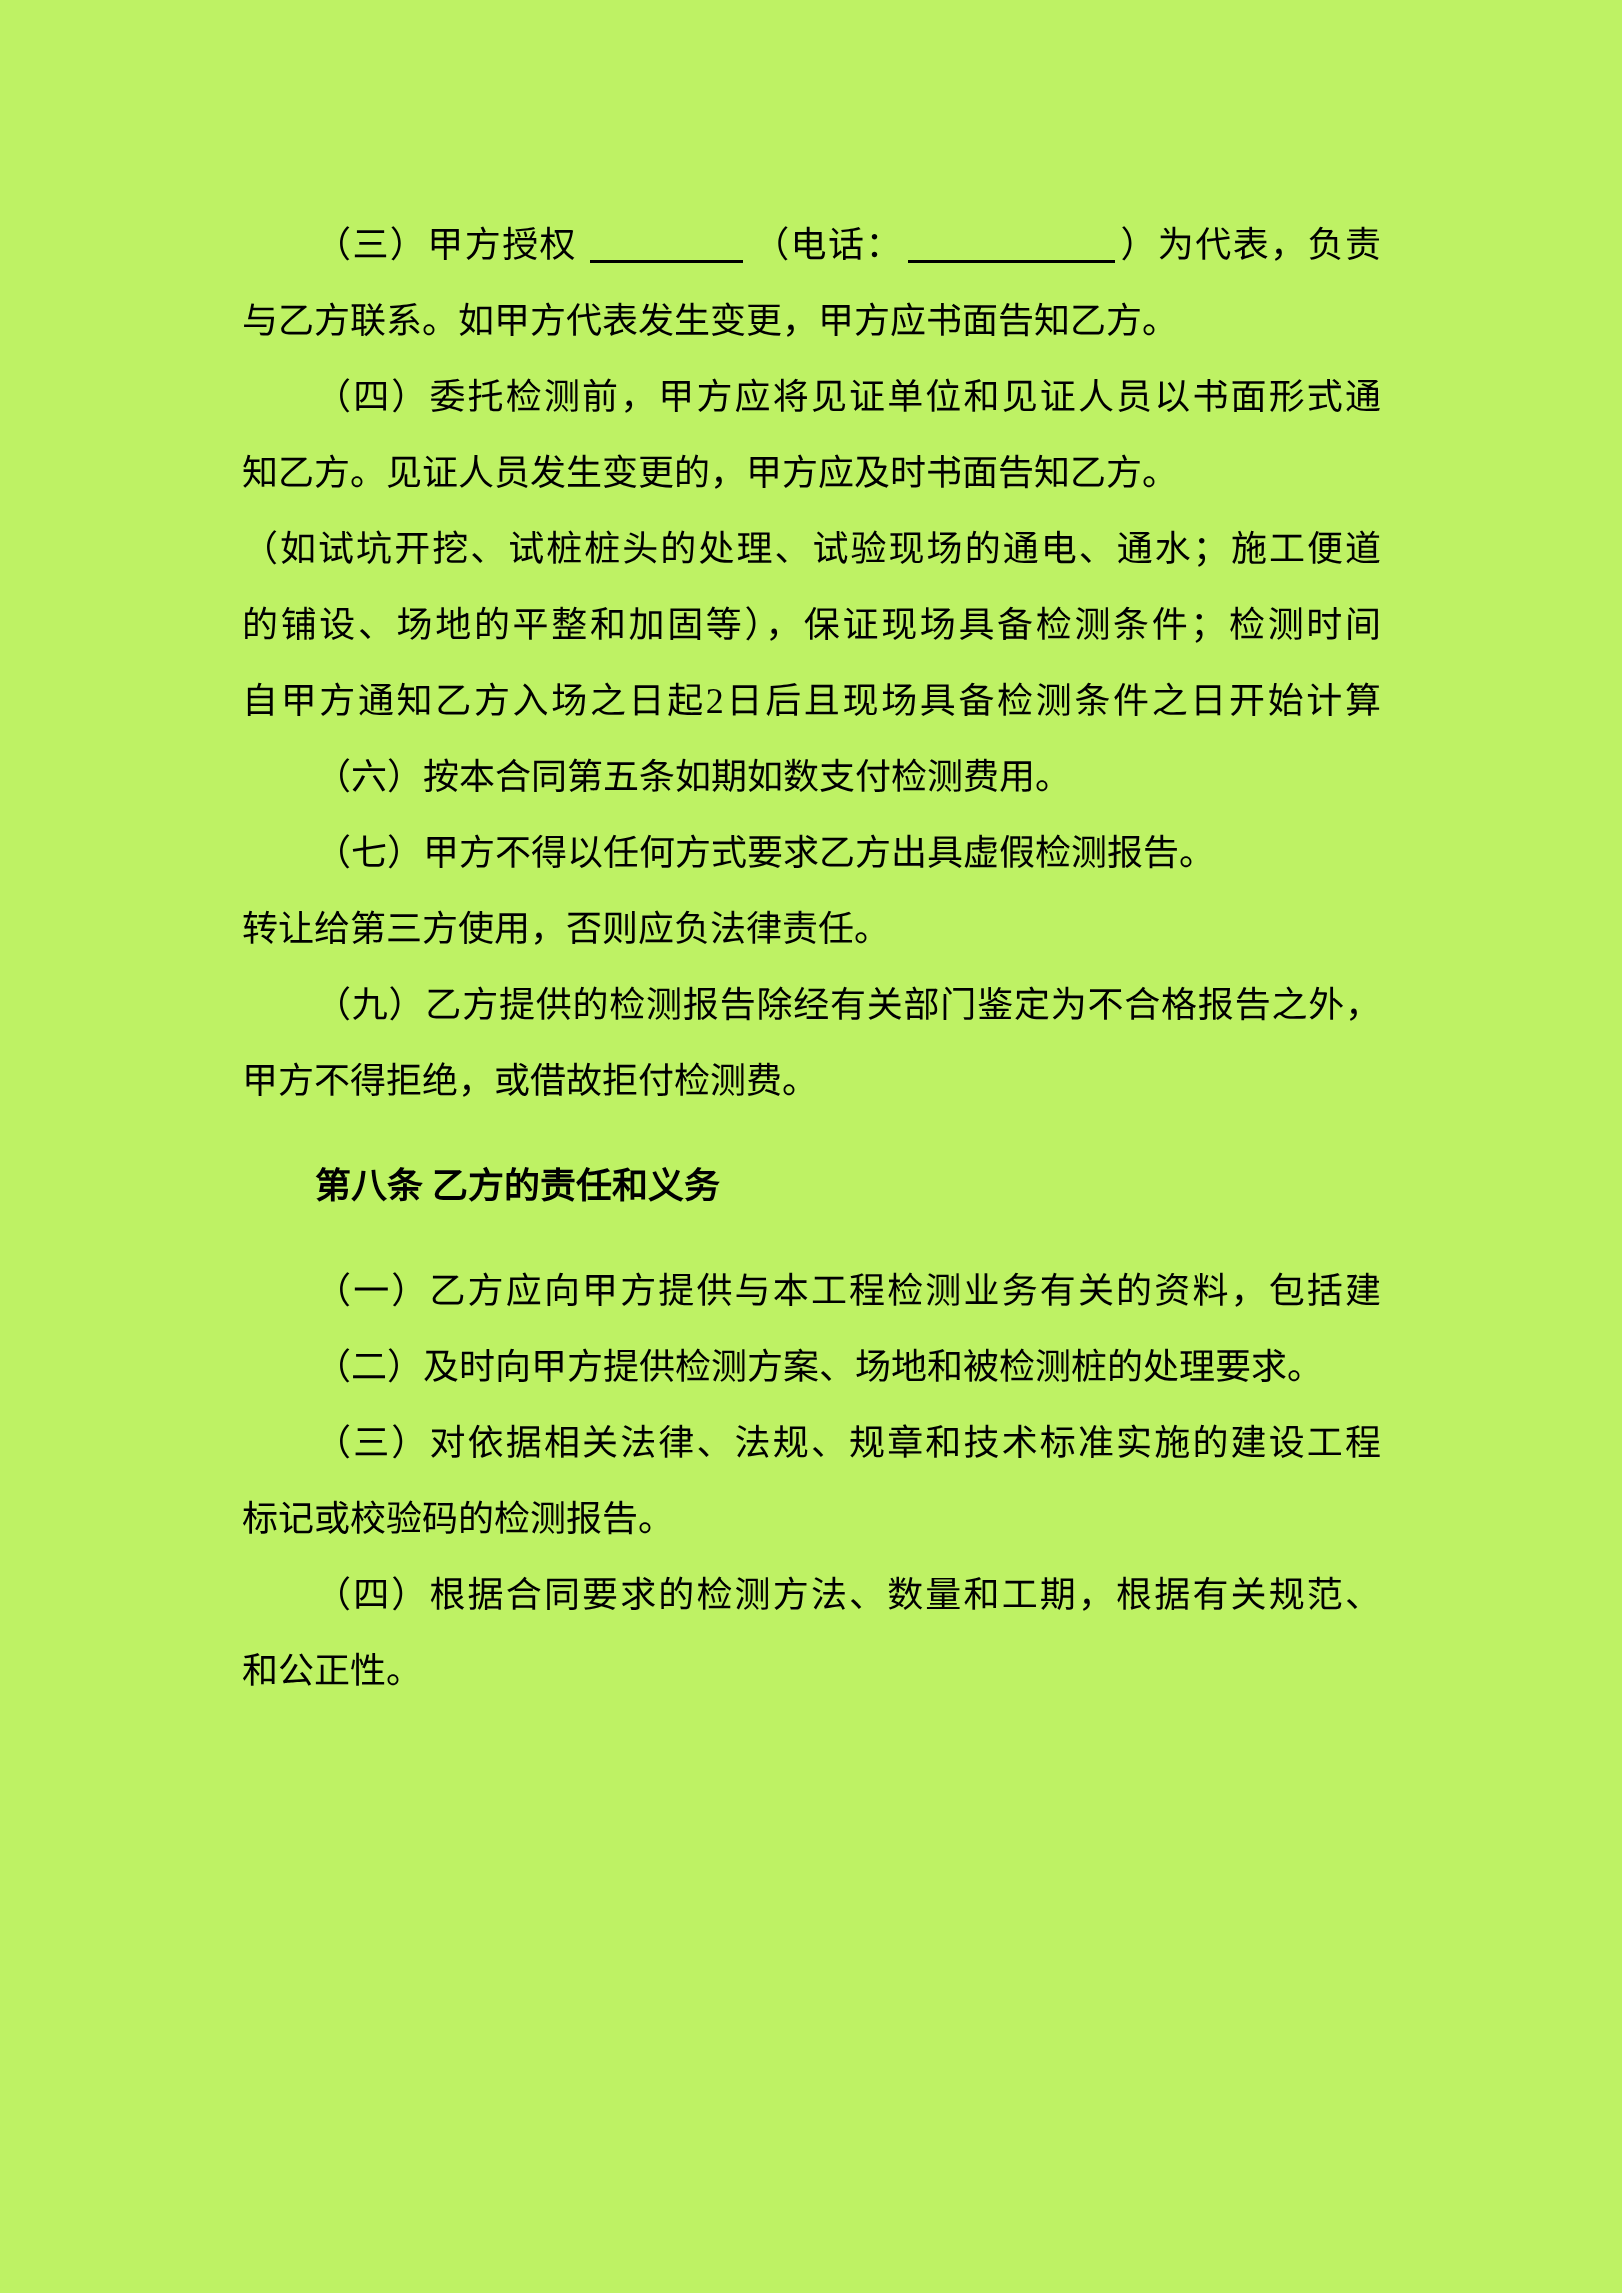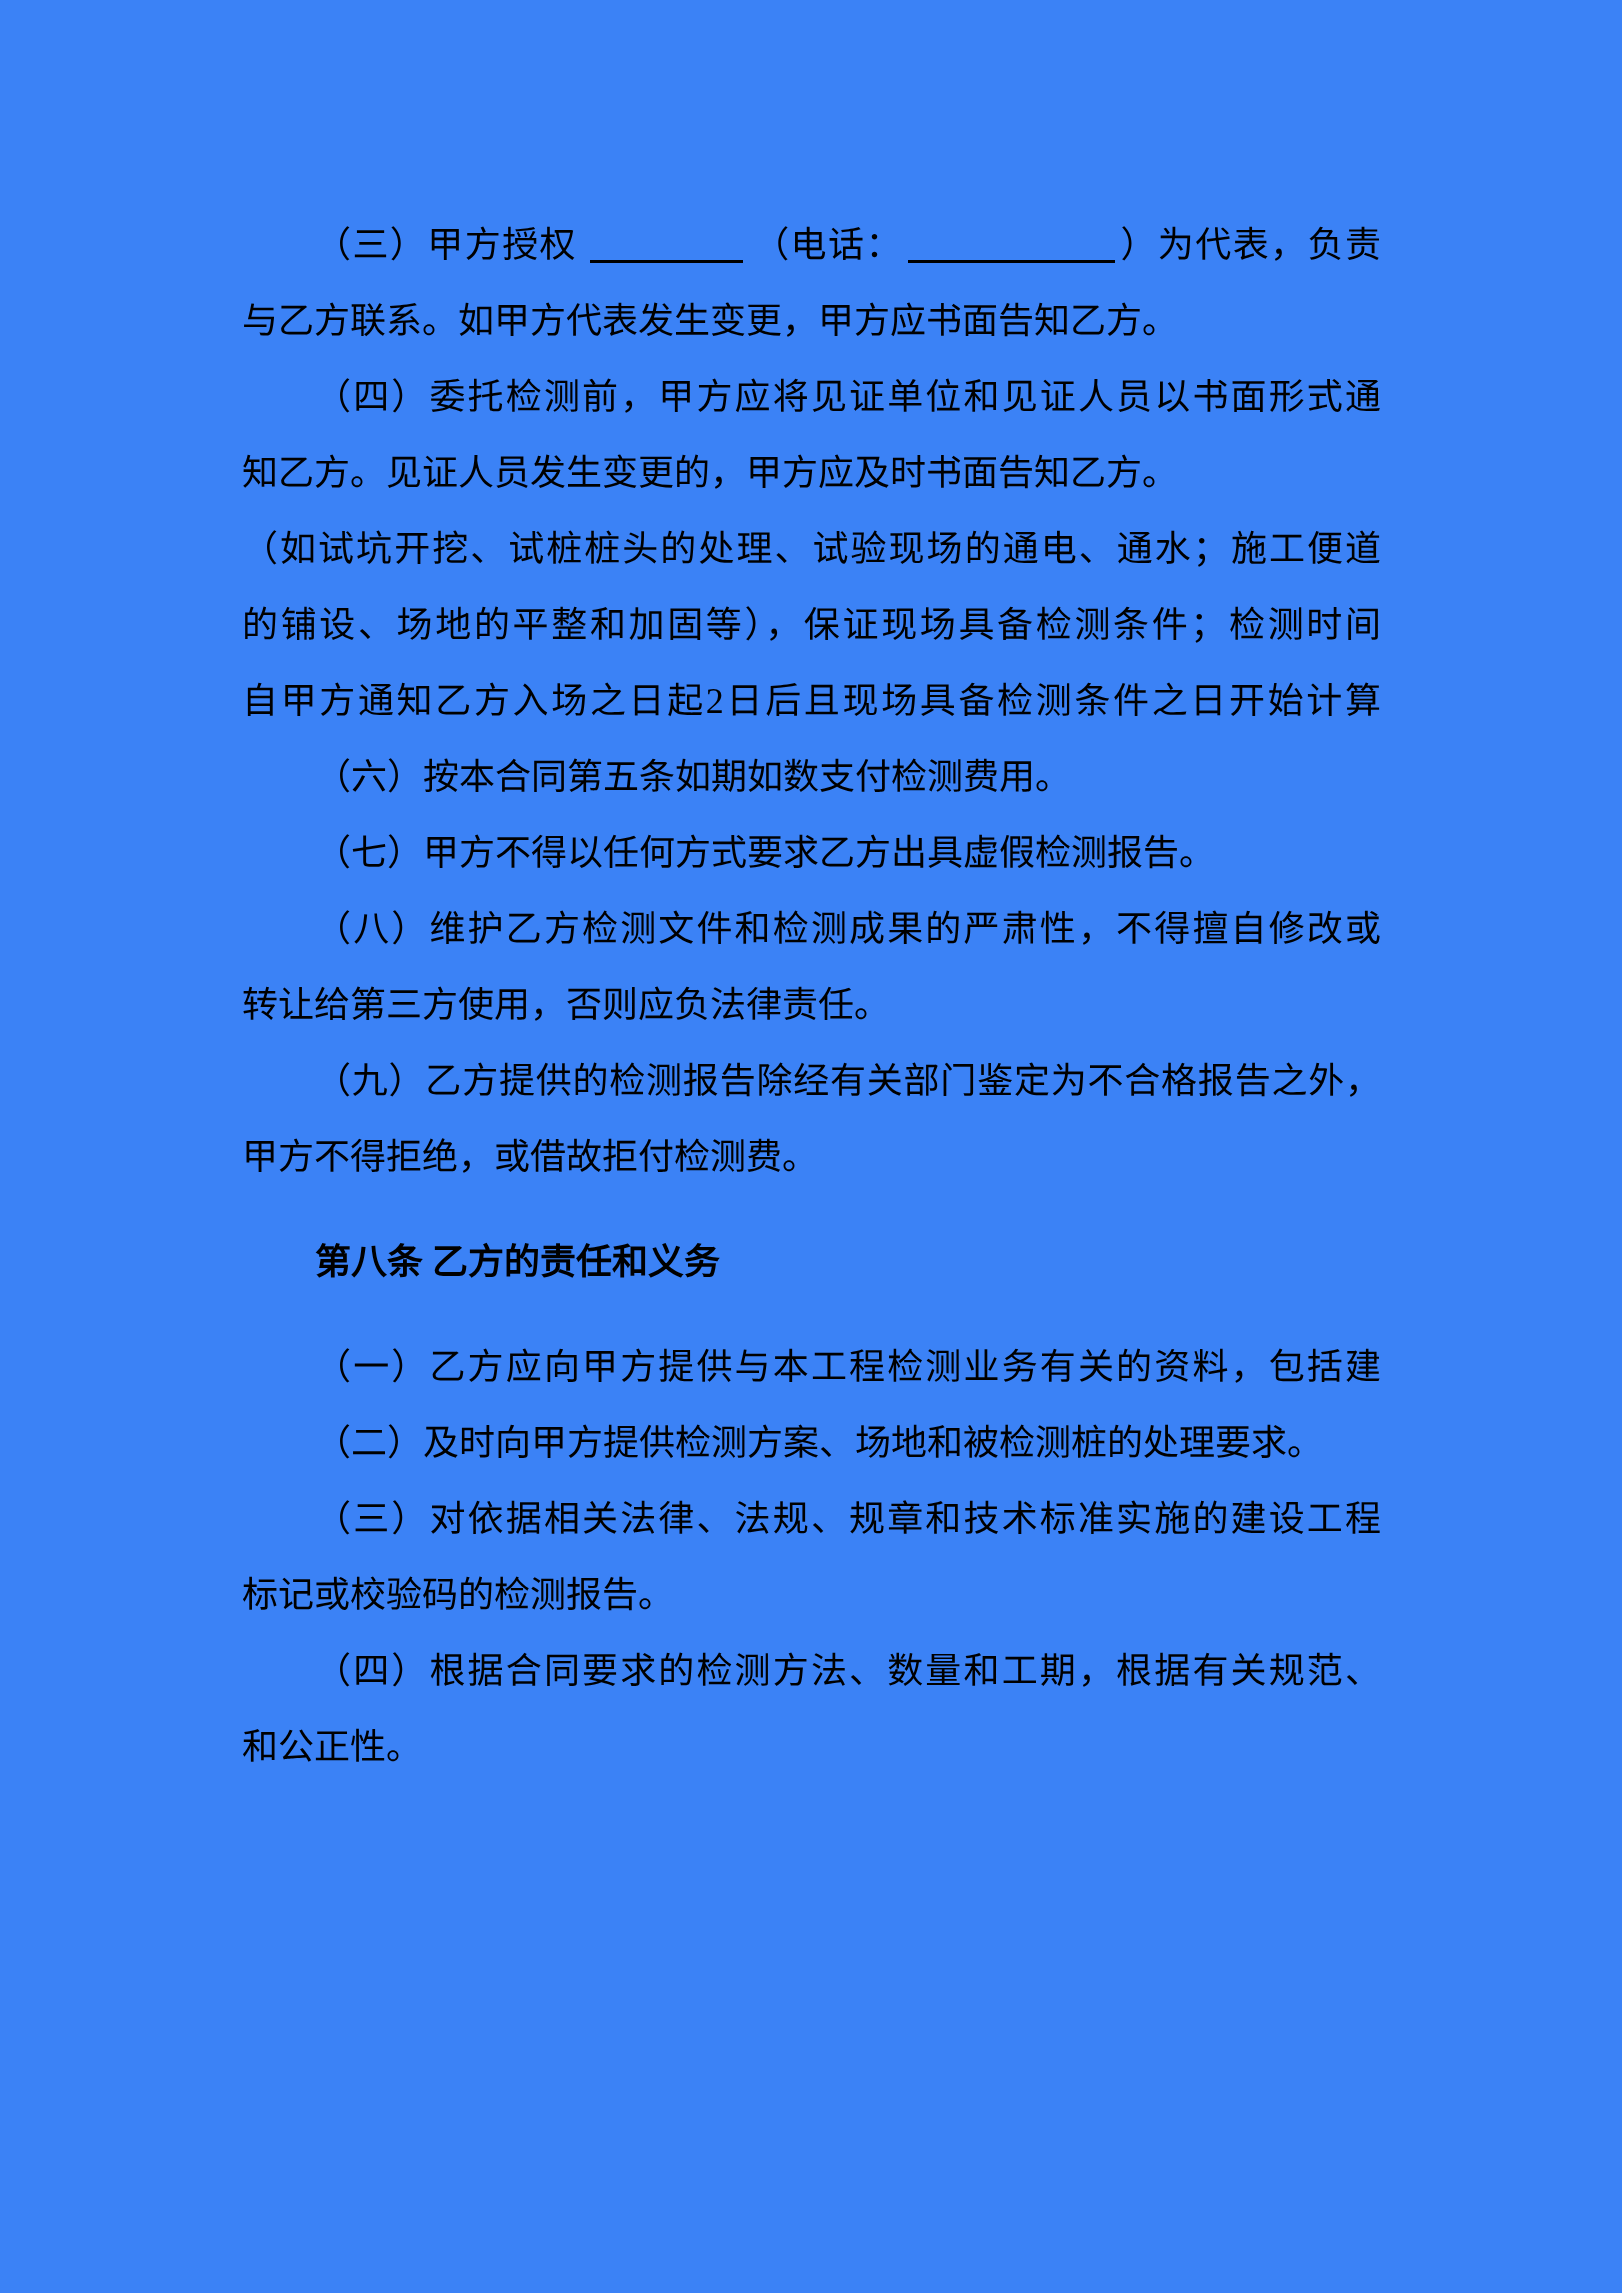--- a/index.html
+++ b/index.html
@@ -4,21 +4,21 @@
 <style>
   html, body {
     margin: 0;
     padding: 0;
     background: #ffffff;
   }
   .page {
     position: relative;
     width: 1623px;
     height: 2294px;
-    background: #3b82f6;
+    background: #bef264;
     overflow: hidden;
   }
   .text-block {
     position: absolute;
     left: 242px;
     top: 207px;
     width: 1139px;
     color: #000000;
     font-family: "Liberation Serif", "DejaVu Serif", serif;
     font-size: 36px;
@@ -67,21 +67,20 @@
     <div class="line indent justify"><span>（三）甲方授权</span><span class="blank blank-rep"></span><span>（电话：</span><span class="blank blank-phone"></span><span>）为代表，负责</span></div>
 
     <div class="line">与乙方联系。如甲方代表发生变更，甲方应书面告知乙方。</div>
     <div class="line indent justify">（四）委托检测前，甲方应将见证单位和见证人员以书面形式通</div>
     <div class="line">知乙方。见证人员发生变更的，甲方应及时书面告知乙方。</div>
     <div class="line justify">（如试坑开挖、试桩桩头的处理、试验现场的通电、通水；施工便道</div>
     <div class="line justify">的铺设、场地的平整和加固等），保证现场具备检测条件；检测时间</div>
     <div class="line justify">自甲方通知乙方入场之日起2日后且现场具备检测条件之日开始计算</div>
     <div class="line indent">（六）按本合同第五条如期如数支付检测费用。</div>
     <div class="line indent">（七）甲方不得以任何方式要求乙方出具虚假检测报告。</div>
-    <div class="line indent justify">（八）维护乙方检测文件和检测成果的严肃性，不得擅自修改或</div>
     <div class="line">转让给第三方使用，否则应负法律责任。</div>
     <div class="line indent justify">（九）乙方提供的检测报告除经有关部门鉴定为不合格报告之外，</div>
     <div class="line">甲方不得拒绝，或借故拒付检测费。</div>
 
     <div class="heading">第八条 乙方的责任和义务</div>
 
     <div class="line indent justify">（一）乙方应向甲方提供与本工程检测业务有关的资料，包括建</div>
     <div class="line indent">（二）及时向甲方提供检测方案、场地和被检测桩的处理要求。</div>
     <div class="line indent justify">（三）对依据相关法律、法规、规章和技术标准实施的建设工程</div>
     <div class="line">标记或校验码的检测报告。</div>

